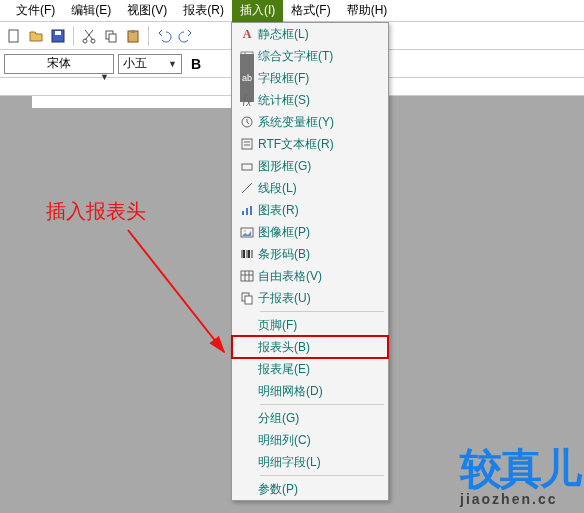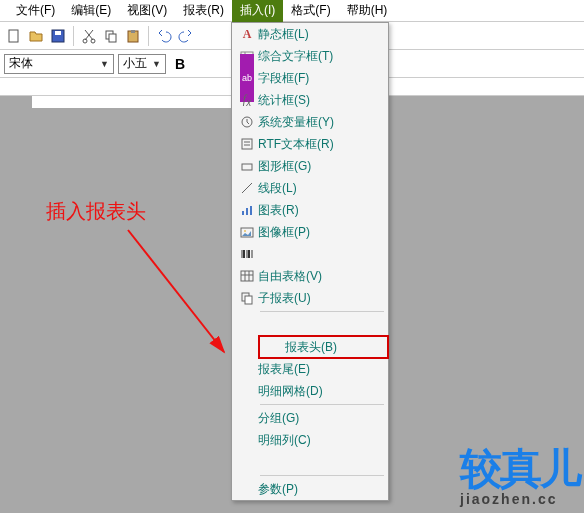--- a/index.html
+++ b/index.html
@@ -9,41 +9,41 @@
 .menu-item { padding: 18px 8px; cursor: pointer; color: #000; }
 .menu-item.active { background: #4d7c0f; color: #fff; }
 
 .toolbar1 { display: flex; align-items: center; height: 28px; background: #fff; border-bottom: 1px solid #ccc; padding-left: 4px; gap: 2px; }
 .toolbar1 .sep { width: 1px; height: 20px; background: #ccc; margin: 0 3px; }
 .tool-btn { width: 20px; height: 20px; display: flex; align-items: center; justify-content: center; color: #555; border: 1px solid transparent; }
 .tool-btn svg { width: 16px; height: 16px; }
 
 .toolbar2 { display: flex; align-items: center; height: 28px; background: #fff; border-bottom: 1px solid #ccc; padding-left: 4px; gap: 4px; }
 .combo { border: 1px solid #888; height: 20px; background: #fff; display: flex; align-items: center; padding: 0 4px; }
-.combo.font { width: 110px; }
-.combo.size { width: 48px; }
+.combo.font { width: 110px; flex-direction: column; }
+.combo.size { width: 64px; }
 .combo .arrow { margin-left: auto; font-size: 9px; color: #333; }
 .bold-btn { width: 20px; height: 20px; display: flex; align-items: center; justify-content: center; font-weight: bold; font-size: 14px; }
 
 .ruler { height: 18px; background: #fff; border-bottom: 1px solid #ccc; }
 
 .canvas { position: absolute; left: 0; top: 96px; width: 584px; height: 417px; background: #a8a8a8; }
 .page-white { position: absolute; left: 32px; top: 0; width: 200px; height: 12px; background: #fff; }
 
 .annotation { position: absolute; left: 46px; top: 186px; color: #e11; font-size: 20px; font-family: SimSun, serif; margin-top: 12px; }
 
 .arrow-svg { position: absolute; left: 118px; top: 220px; pointer-events: none; }
 
 .dropdown { position: absolute; left: 231px; top: 22px; width: 158px; background: #f4f4f4; border: 1px solid #999; box-shadow: 2px 2px 4px rgba(0,0,0,0.25); }
 .drop-item { display: flex; align-items: center; height: 22px; padding: 0 6px 0 4px; cursor: pointer; }
 .drop-item .icon { width: 22px; height: 18px; display: flex; align-items: center; justify-content: center; color: #666; }
 .drop-item .icon svg { width: 14px; height: 14px; }
 .drop-item .lbl { flex: 1; color: #0f766e; }
 .drop-sep { height: 1px; background: #ccc; margin: 2px 4px 2px 28px; }
-.drop-item.highlight { outline: 2px solid #d40000; outline-offset: -1px; margin-left: 27px; }
+.drop-item.highlight { outline: 2px solid #d40000; outline-offset: -1px; }
 
 .watermark { position: absolute; right: 4px; bottom: 6px; color: #1a7fe8; font-weight: bold; }
 .watermark .main { font-size: 42px; letter-spacing: -2px; }
 .watermark .sub { font-size: 14px; letter-spacing: 2px; color: #404040; margin-top: -6px; }
 </style>
 </head>
 <body>
 
 <div class="menubar">
   <div class="menu-item">文件(F)</div>
@@ -148,21 +148,21 @@
       <span class="icon">
         <svg viewBox="0 0 14 14">
           <rect x="1" y="3" width="12" height="8" fill="none" stroke="#888"></rect>
           <line x1="5" y1="3" x2="5" y2="11" stroke="#888"></line>
         </svg>
       </span>
       <span class="lbl">综合文字框(T)</span>
     </div>
   <div class="drop-item">
       <span class="icon">
-        <span style="background:#a21caf;color:#fff;font-size:9px;padding:19px 2px">ab</span>
+        <span style="background:#737373;color:#fff;font-size:9px;padding:19px 2px">ab</span>
       </span>
       <span class="lbl">字段框(F)</span>
     </div>
   <div class="drop-item">
       <span class="icon">
         <i style="font-family:serif;color:#666">f<sub>x</sub></i>
       </span>
       <span class="lbl">统计框(S)</span>
     </div>
   <div class="drop-item">
@@ -223,20 +223,21 @@
   <div class="drop-item">
       <span class="icon">
         <svg viewBox="0 0 14 14">
           <line x1="2" y1="3" x2="2" y2="11" stroke="#333"></line>
           <line x1="4" y1="3" x2="4" y2="11" stroke="#333" stroke-width="2"></line>
           <line x1="7" y1="3" x2="7" y2="11" stroke="#333"></line>
           <line x1="9" y1="3" x2="9" y2="11" stroke="#333" stroke-width="2"></line>
           <line x1="12" y1="3" x2="12" y2="11" stroke="#333"></line>
         </svg>
       </span>
+      <span class="lbl">条形码(B)</span>
     </div>
   <div class="drop-item">
       <span class="icon">
         <svg viewBox="0 0 14 14">
           <rect x="1" y="2" width="12" height="10" fill="none" stroke="#666"></rect>
           <line x1="1" y1="6" x2="13" y2="6" stroke="#666"></line>
           <line x1="5" y1="2" x2="5" y2="12" stroke="#666"></line>
           <line x1="9" y1="2" x2="9" y2="12" stroke="#666"></line>
         </svg>
       </span>
@@ -248,20 +249,21 @@
           <rect x="2" y="2" width="7" height="8" fill="none" stroke="#666"></rect>
           <rect x="5" y="5" width="7" height="8" fill="#fff" stroke="#666"></rect>
         </svg>
       </span>
       <span class="lbl">子报表(U)</span>
     </div>
   <div class="drop-sep"></div>
 
   <div class="drop-item">
       <span class="icon"></span>
+      <span class="lbl">页脚(F)</span>
     </div>
   <div class="drop-item highlight">
       <span class="icon"></span>
       <span class="lbl">报表头(B)</span>
     </div>
   <div class="drop-item">
       <span class="icon"></span>
       <span class="lbl">报表尾(E)</span>
     </div>
   <div class="drop-item">
@@ -273,20 +275,21 @@
   <div class="drop-item">
       <span class="icon"></span>
       <span class="lbl">分组(G)</span>
     </div>
   <div class="drop-item">
       <span class="icon"></span>
       <span class="lbl">明细列(C)</span>
     </div>
   <div class="drop-item">
       <span class="icon"></span>
+      <span class="lbl">明细字段(L)</span>
     </div>
   <div class="drop-sep"></div>
 
   <div class="drop-item">
       <span class="icon"></span>
       <span class="lbl">参数(P)</span>
     </div>
 </div>
 
 <div class="watermark">

